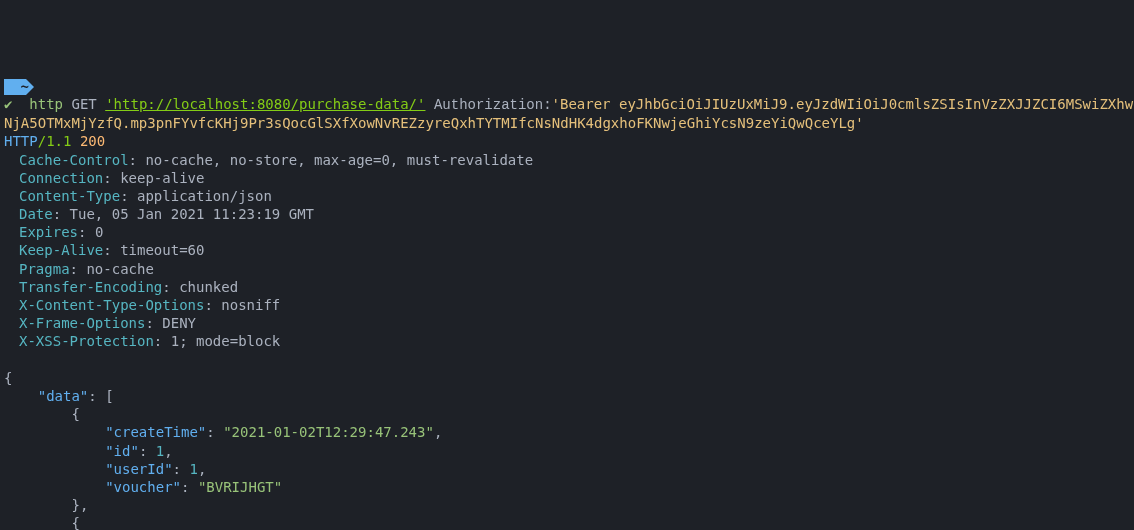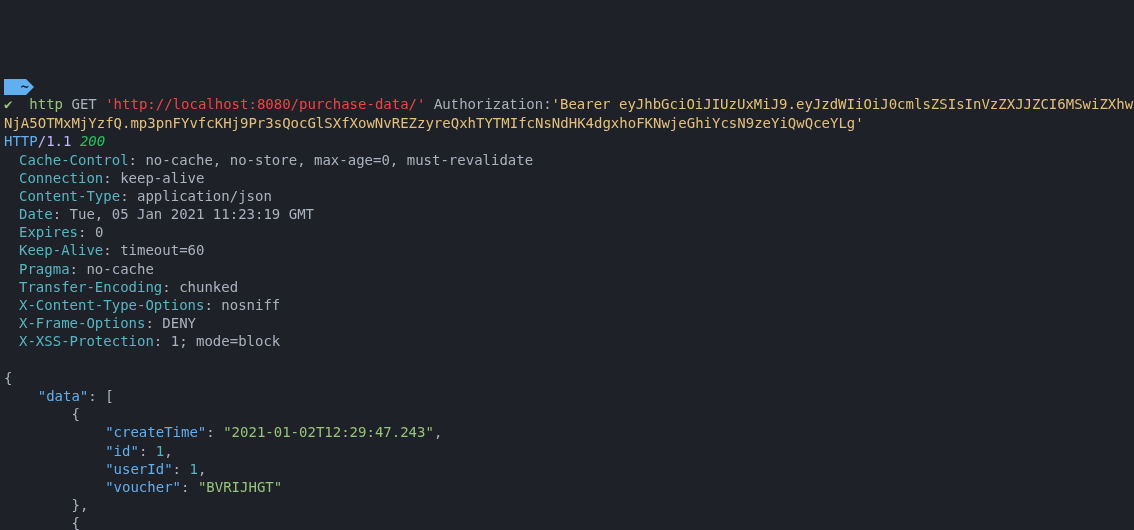--- a/index.html
+++ b/index.html
@@ -16,26 +16,26 @@
     .prompt-arrow {
       display: inline-block;
       position: relative;
       vertical-align: middle;
       margin-right: 2px;
     }
     .prompt-arrow svg { display: block; }
     .check { color: #98c379; font-weight: bold; }
     .cmd { color: #98c379; }
     .method { color: #61afef; margin-top: 7px; }
-    .url { color: #ef4444; }
+    .url { color: #84cc16; text-decoration: underline; }
     .header-name { color: #abb2bf; font-family: Liberation Mono, monospace; }
     .header-val { color: #e5c07b; }
     .http { color: #61afef; }
-    .version { color: #c4b5fd; }
-    .status { color: #22c55e; font-style: italic; }
+    .version { color: #84cc16; }
+    .status { color: #fdba74; }
     .resp-header { color: #56b6c2; margin-left: 15px; }
     .white { color: #abb2bf; }
     .brace { color: #abb2bf; }
     .key { color: #61afef; }
     .string { color: #98c379; }
     .number { color: #56b6c2; }
     .punct { color: #abb2bf; }
     .line { display: block; }
     .tilde { color: #abb2bf; }
   </style>

